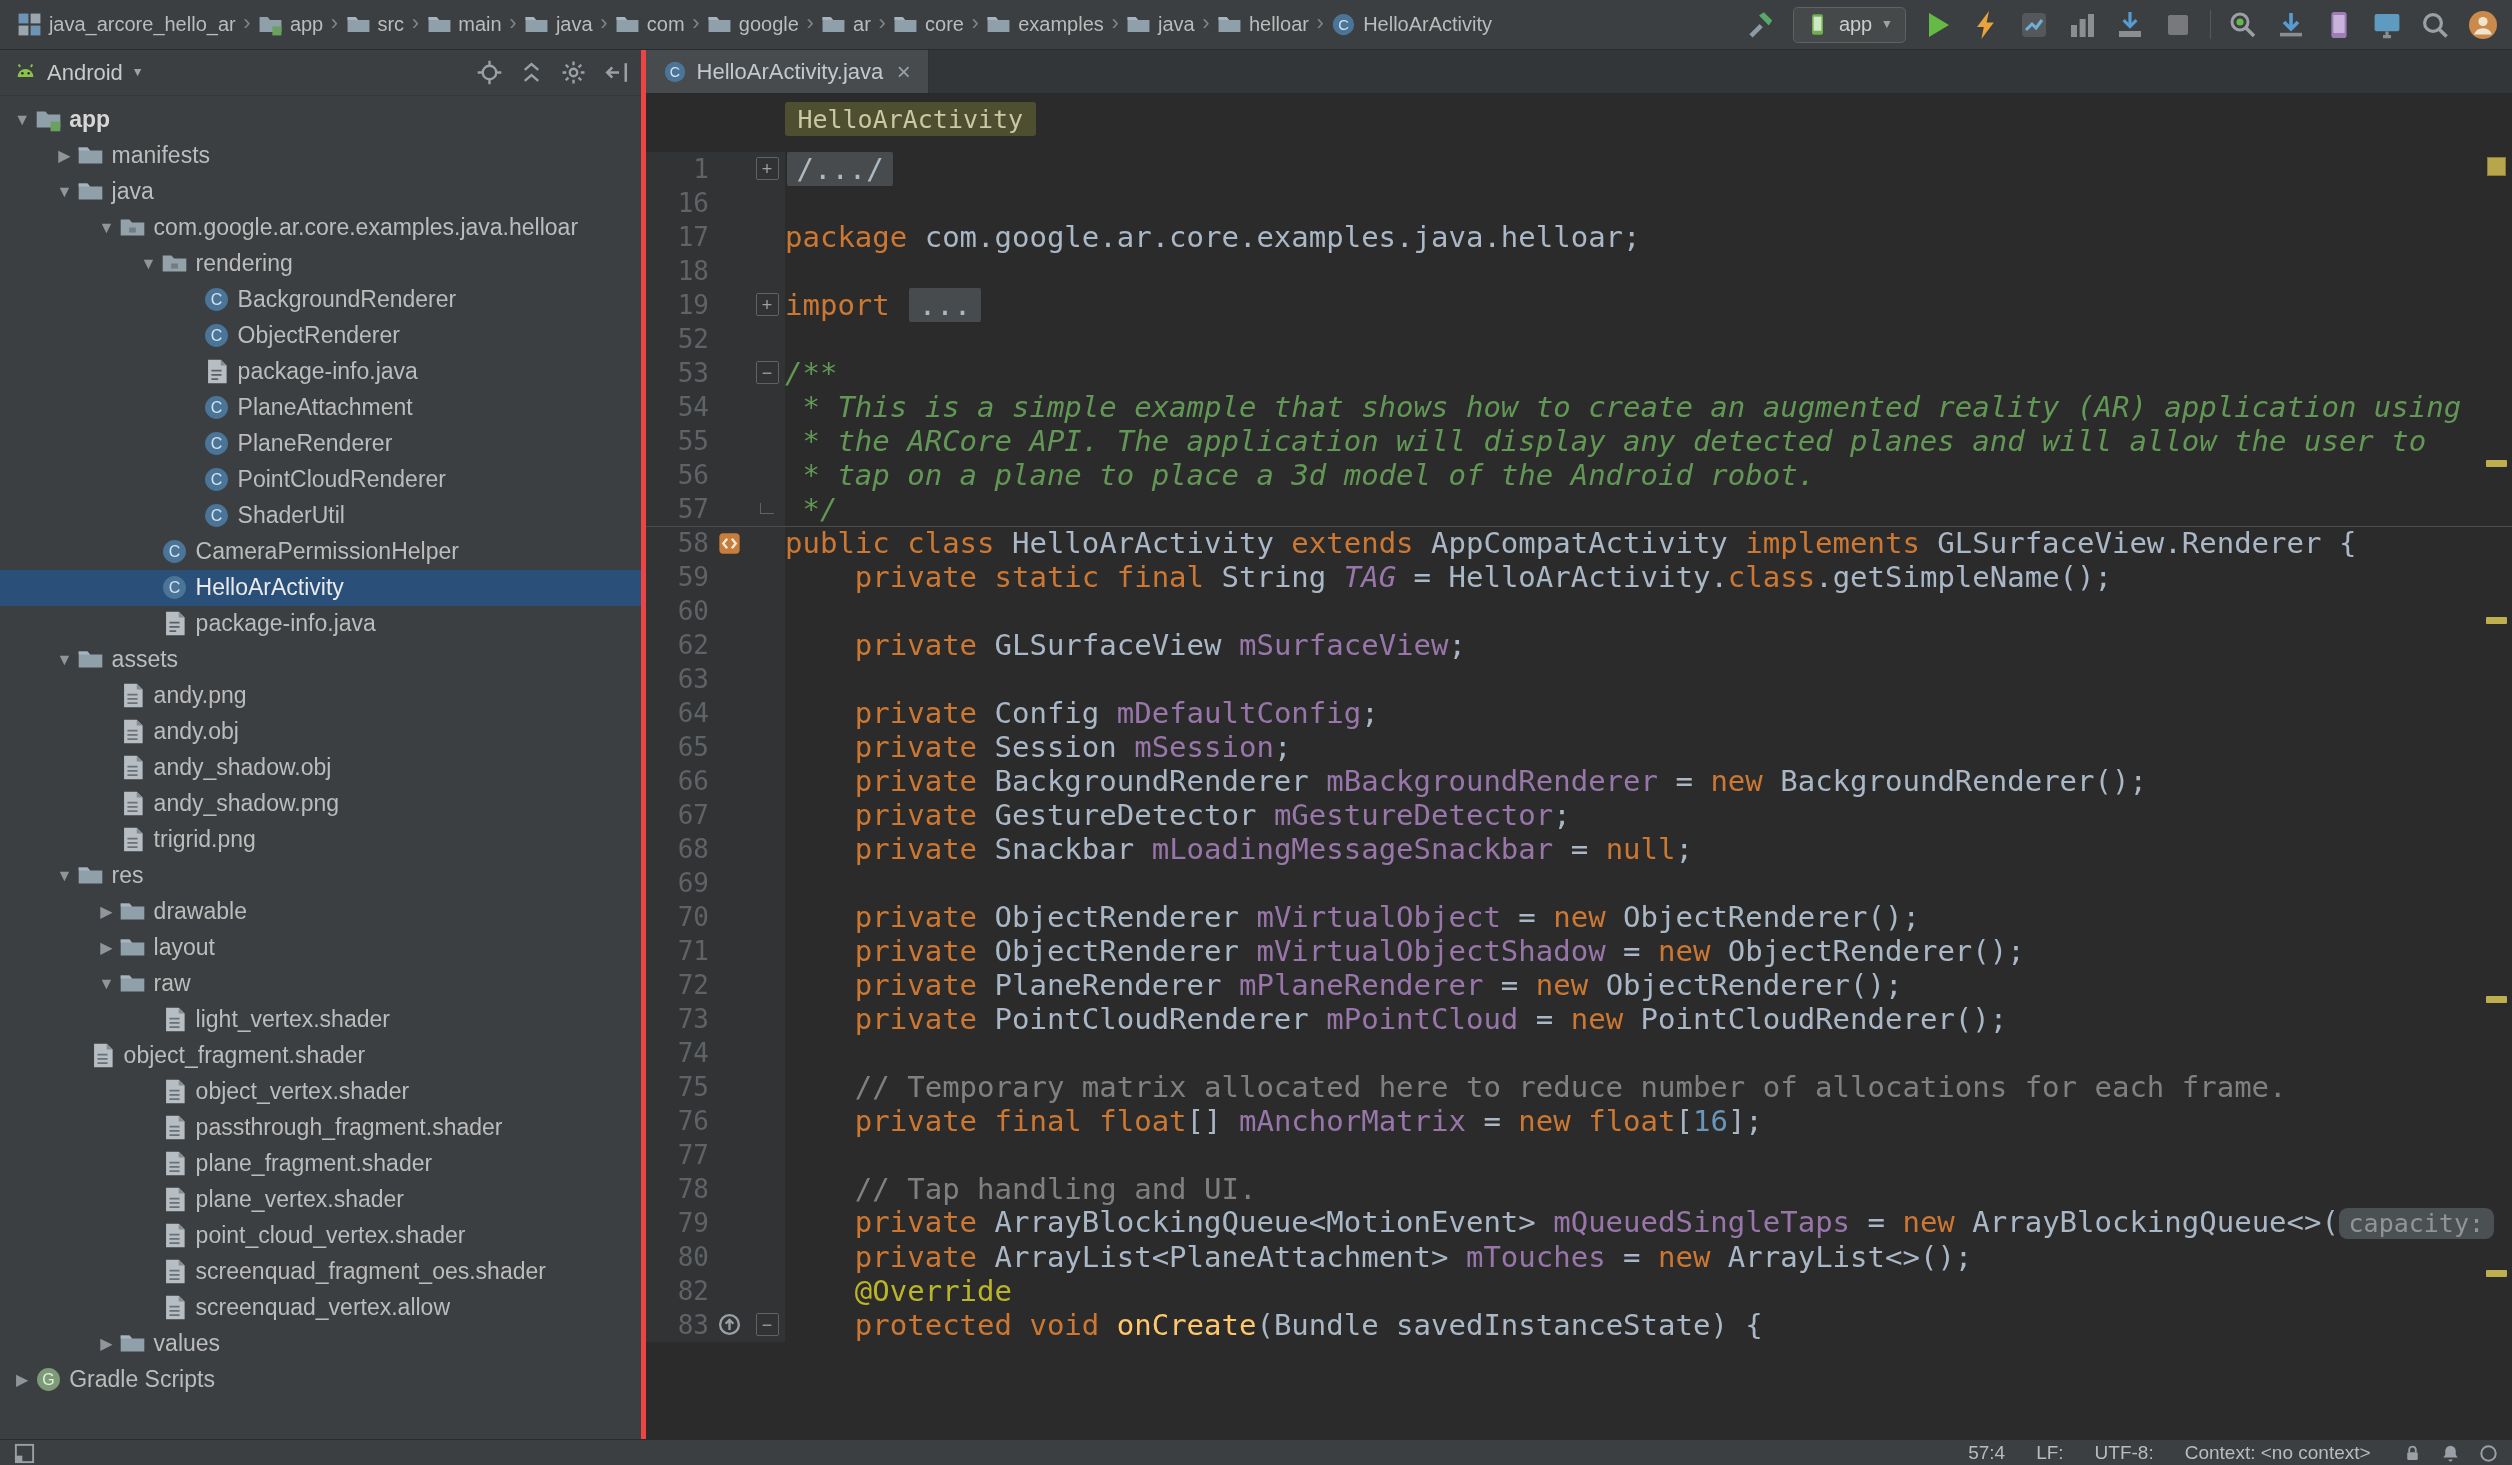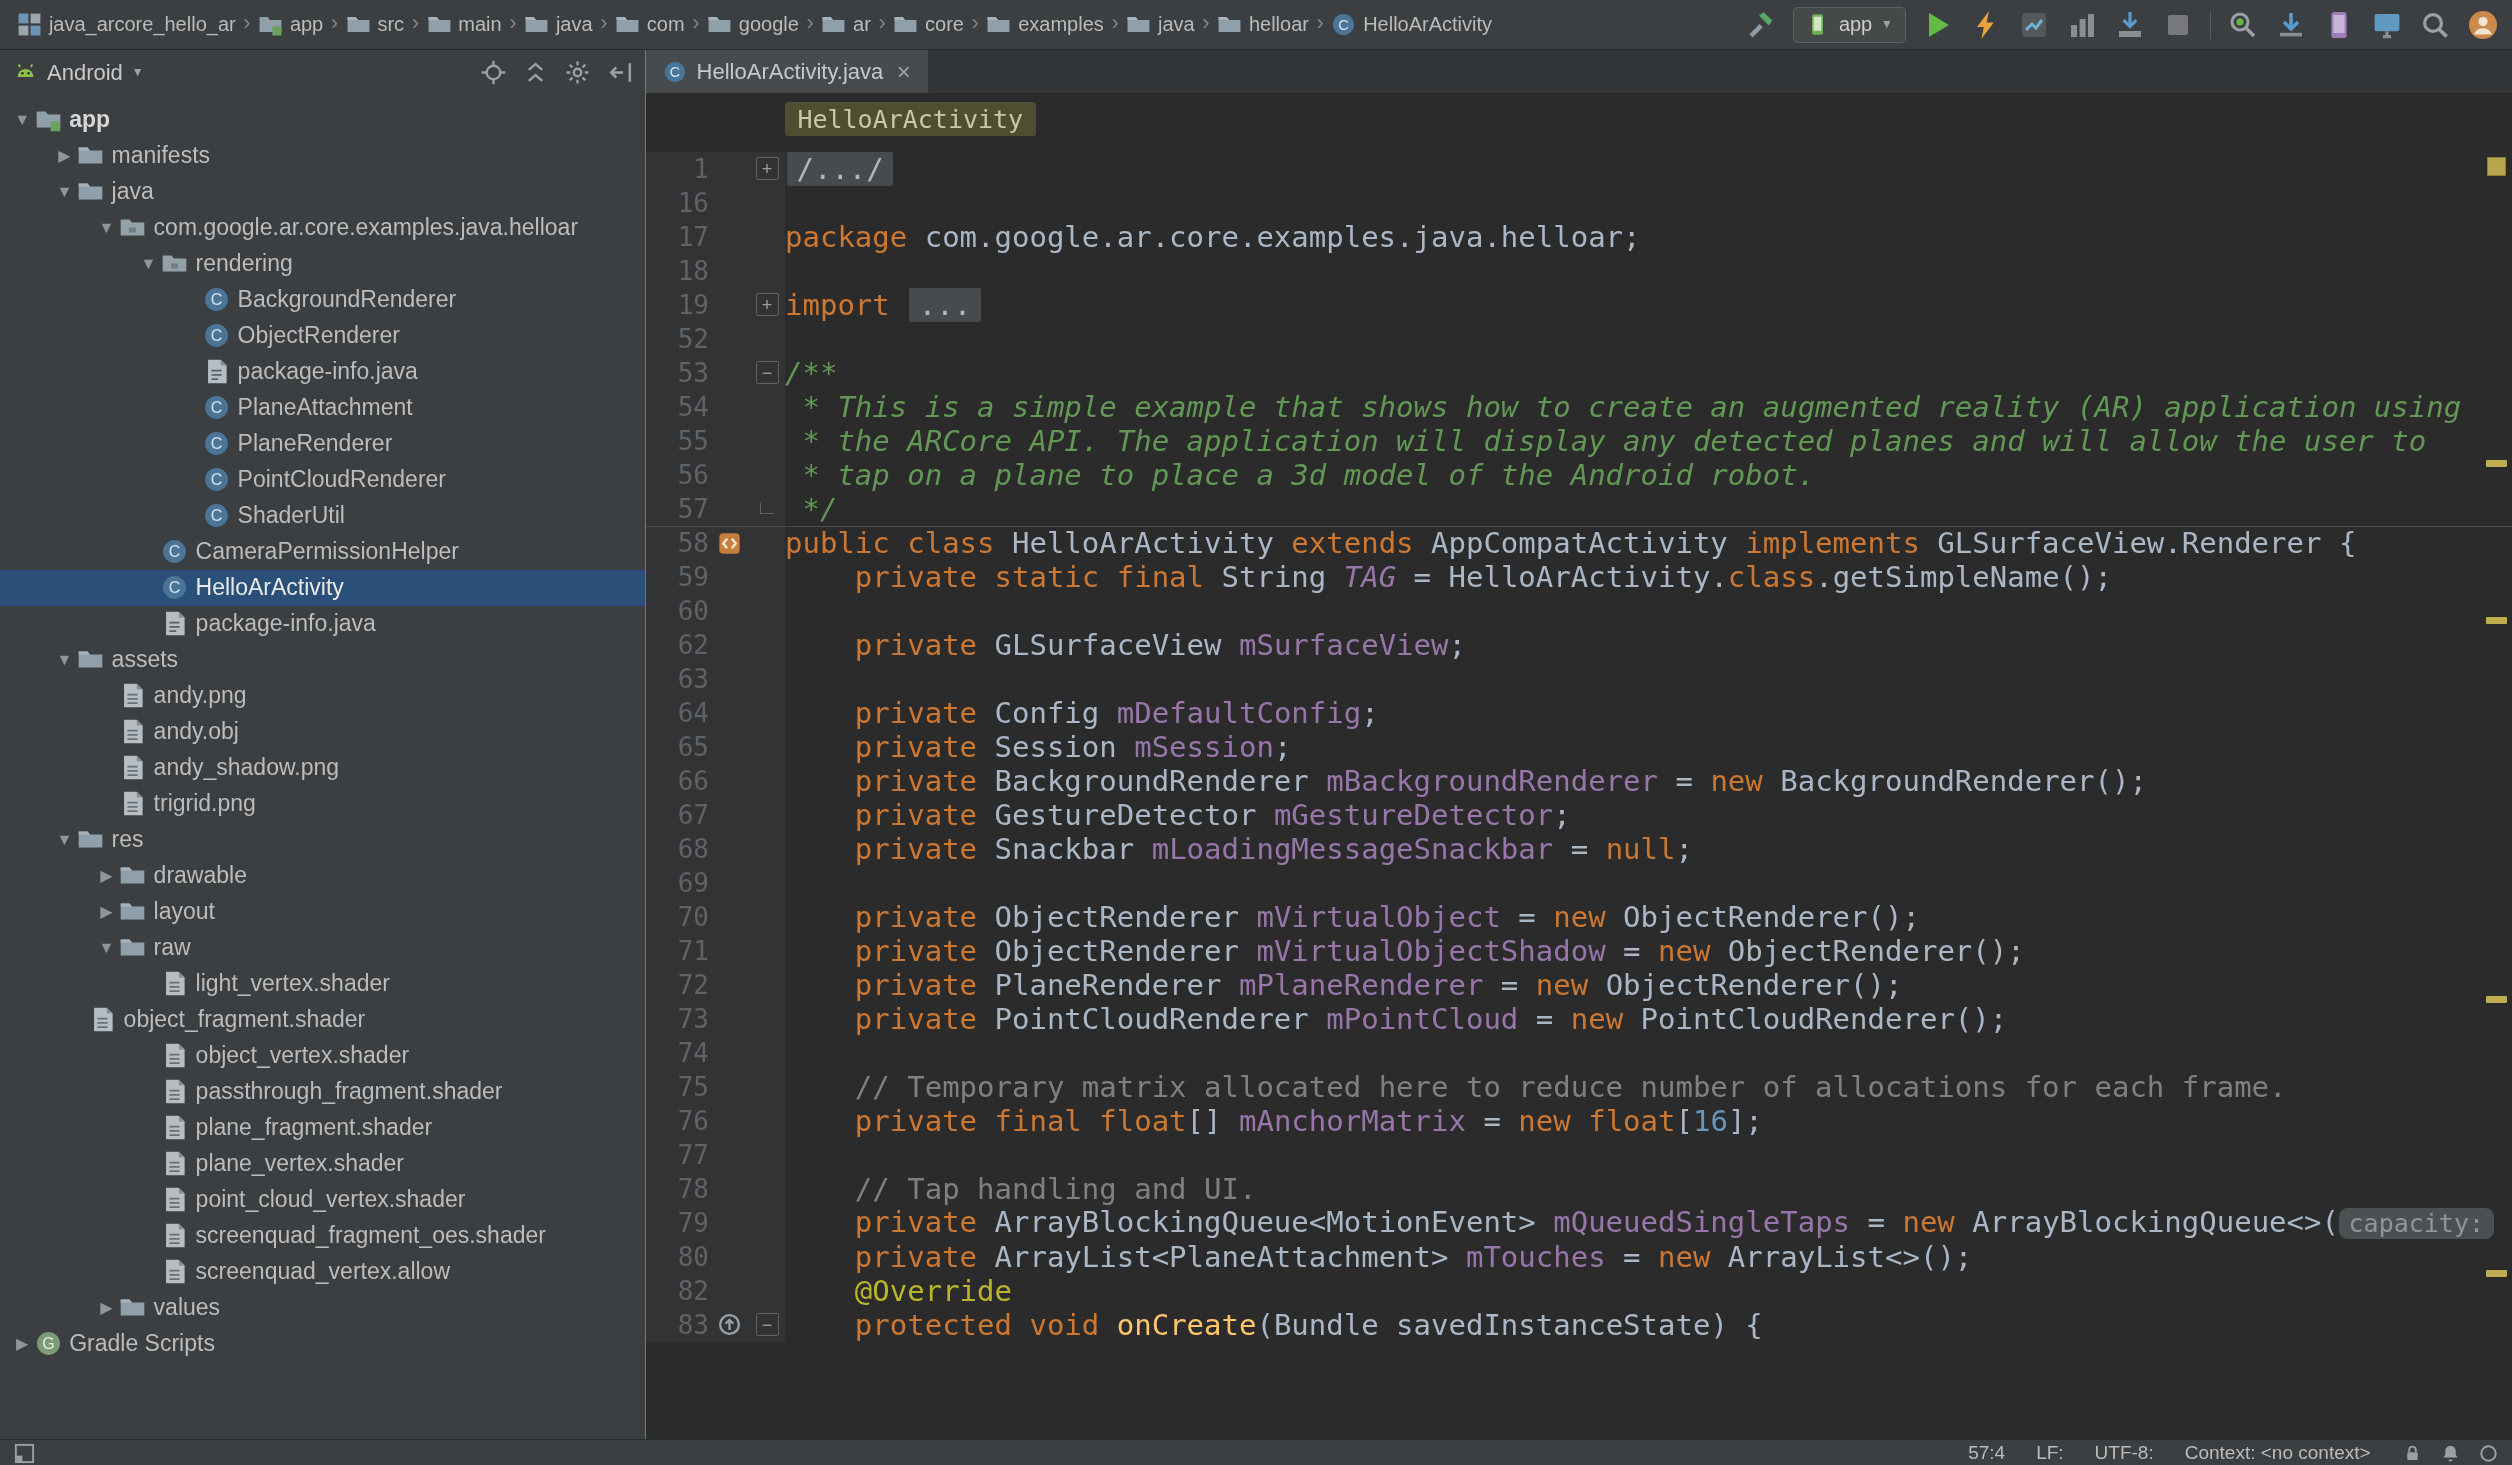--- a/index.html
+++ b/index.html
@@ -13,21 +13,21 @@
   .breadcrumbs{flex:1;min-width:0;display:flex;align-items:flex-start;overflow:hidden;color:#bbbbbb;font-size:20px;white-space:nowrap;}
   .bc-item{display:inline-flex;align-items:center;gap:6.7px;padding:1.9px 3.8px;border-radius:3.8px;}
   .bc-sep{color:#808588;margin:0 3.8px;font-size:22px;}
   .toolbar{flex:none;display:flex;align-items:center;gap:16px;padding-left:17px;}
   .run-config{display:flex;align-items:center;gap:8.6px;background:#45494a;border:1px solid #5e6262;border-radius:4.8px;height:36px;padding:0 11.5px;color:#cccccc;font-size:20px;}
   .caret{font-size:12.4px;color:#9da2a5;line-height:1;}
   .tb-sep{width:1px;height:29px;background:#55595b;}
 
   
   .main{display:flex;height:1389px;}
-  .project{width:646px;background:#3c3f41;border-right:1px solid #ef4444;display:flex;flex-direction:column;}
+  .project{width:646px;background:#3c3f41;border-right:5px solid #ef4444;display:flex;flex-direction:column;}
   .project-header{height:46px;flex:none;display:flex;align-items:center;gap:8.6px;padding:0 11.5px 0 13.4px;color:#c9c9c9;font-size:22px;border-bottom:1px solid #353839;}
   .ph-icons{margin-left:auto;display:flex;gap:15.3px;align-items:center;}
   .tree{flex:1;padding-top:5.7px;overflow:hidden;font-size:23px;color:#bcbcbc;}
   .trow{height:36px;display:flex;align-items:center;white-space:nowrap;}
   .trow.selected{background:#2a4f78;color:#e9e9e9;}
   .arrow{width:25px;flex:none;display:inline-flex;justify-content:center;color:#8f9598;font-size:16px;line-height:1;}
   .tlabel{margin-left:7.6px;}
   .tbold{font-weight:bold;color:#d7d7d7;}
 
   
@@ -533,20 +533,31 @@
           </div>
           <div class="trow" style="padding-left: 94px;">
             <span class="arrow"></span>
             <span class="ico" style="width: 27px; height: 27px;">
               <svg viewBox="0 0 16 16">
                 <path d="M3 1h7.5L14 4.5V15H3z" fill="#b6bdc3"></path>
                 <path d="M10.5 1L14 4.5h-3.5z" fill="#848b91"></path>
                 <path d="M5 7.5h6M5 10h6M5 12.5h6" stroke="#6a7076" stroke-width="1"></path>
               </svg>
             </span>
+            <span class="tlabel">andy_shadow.obj</span>
+          </div>
+          <div class="trow" style="padding-left: 94px;">
+            <span class="arrow"></span>
+            <span class="ico" style="width: 27px; height: 27px;">
+              <svg viewBox="0 0 16 16">
+                <path d="M3 1h7.5L14 4.5V15H3z" fill="#b6bdc3"></path>
+                <path d="M10.5 1L14 4.5h-3.5z" fill="#848b91"></path>
+                <path d="M5 7.5h6M5 10h6M5 12.5h6" stroke="#6a7076" stroke-width="1"></path>
+              </svg>
+            </span>
             <span class="tlabel">andy_shadow.png</span>
           </div>
           <div class="trow" style="padding-left: 94px;">
             <span class="arrow"></span>
             <span class="ico" style="width: 27px; height: 27px;">
               <svg viewBox="0 0 16 16">
                 <path d="M3 1h7.5L14 4.5V15H3z" fill="#b6bdc3"></path>
                 <path d="M10.5 1L14 4.5h-3.5z" fill="#848b91"></path>
                 <path d="M5 7.5h6M5 10h6M5 12.5h6" stroke="#6a7076" stroke-width="1"></path>
               </svg>

